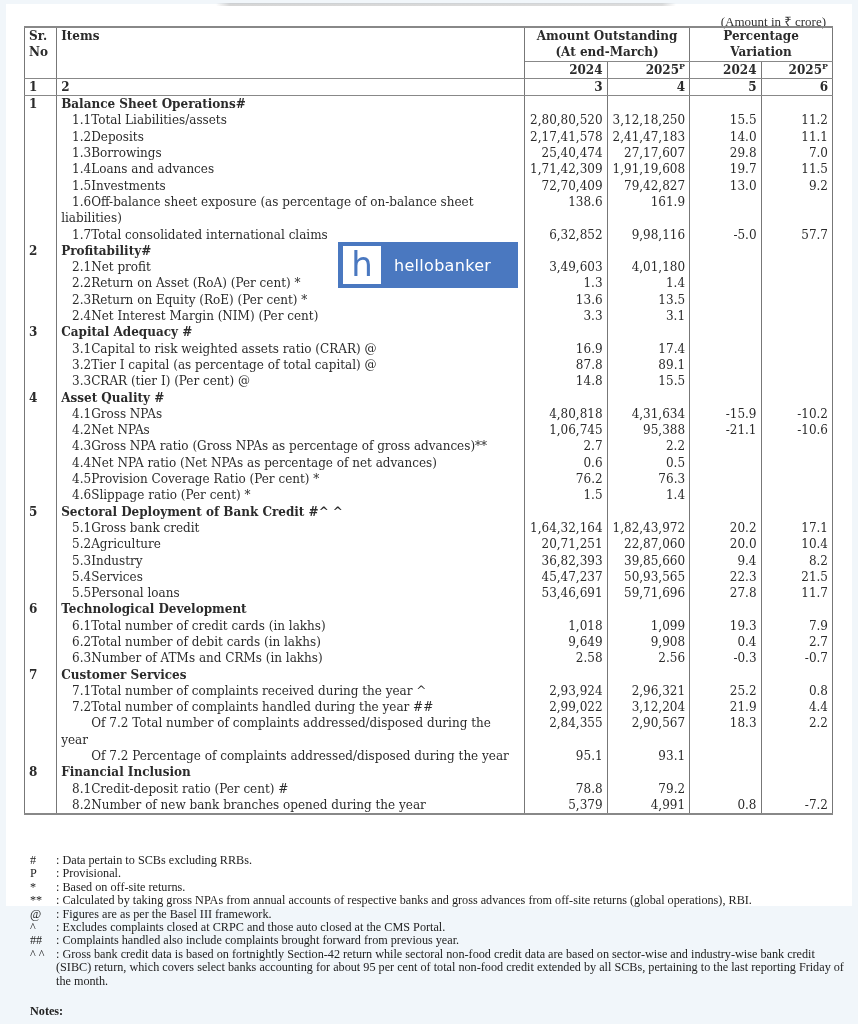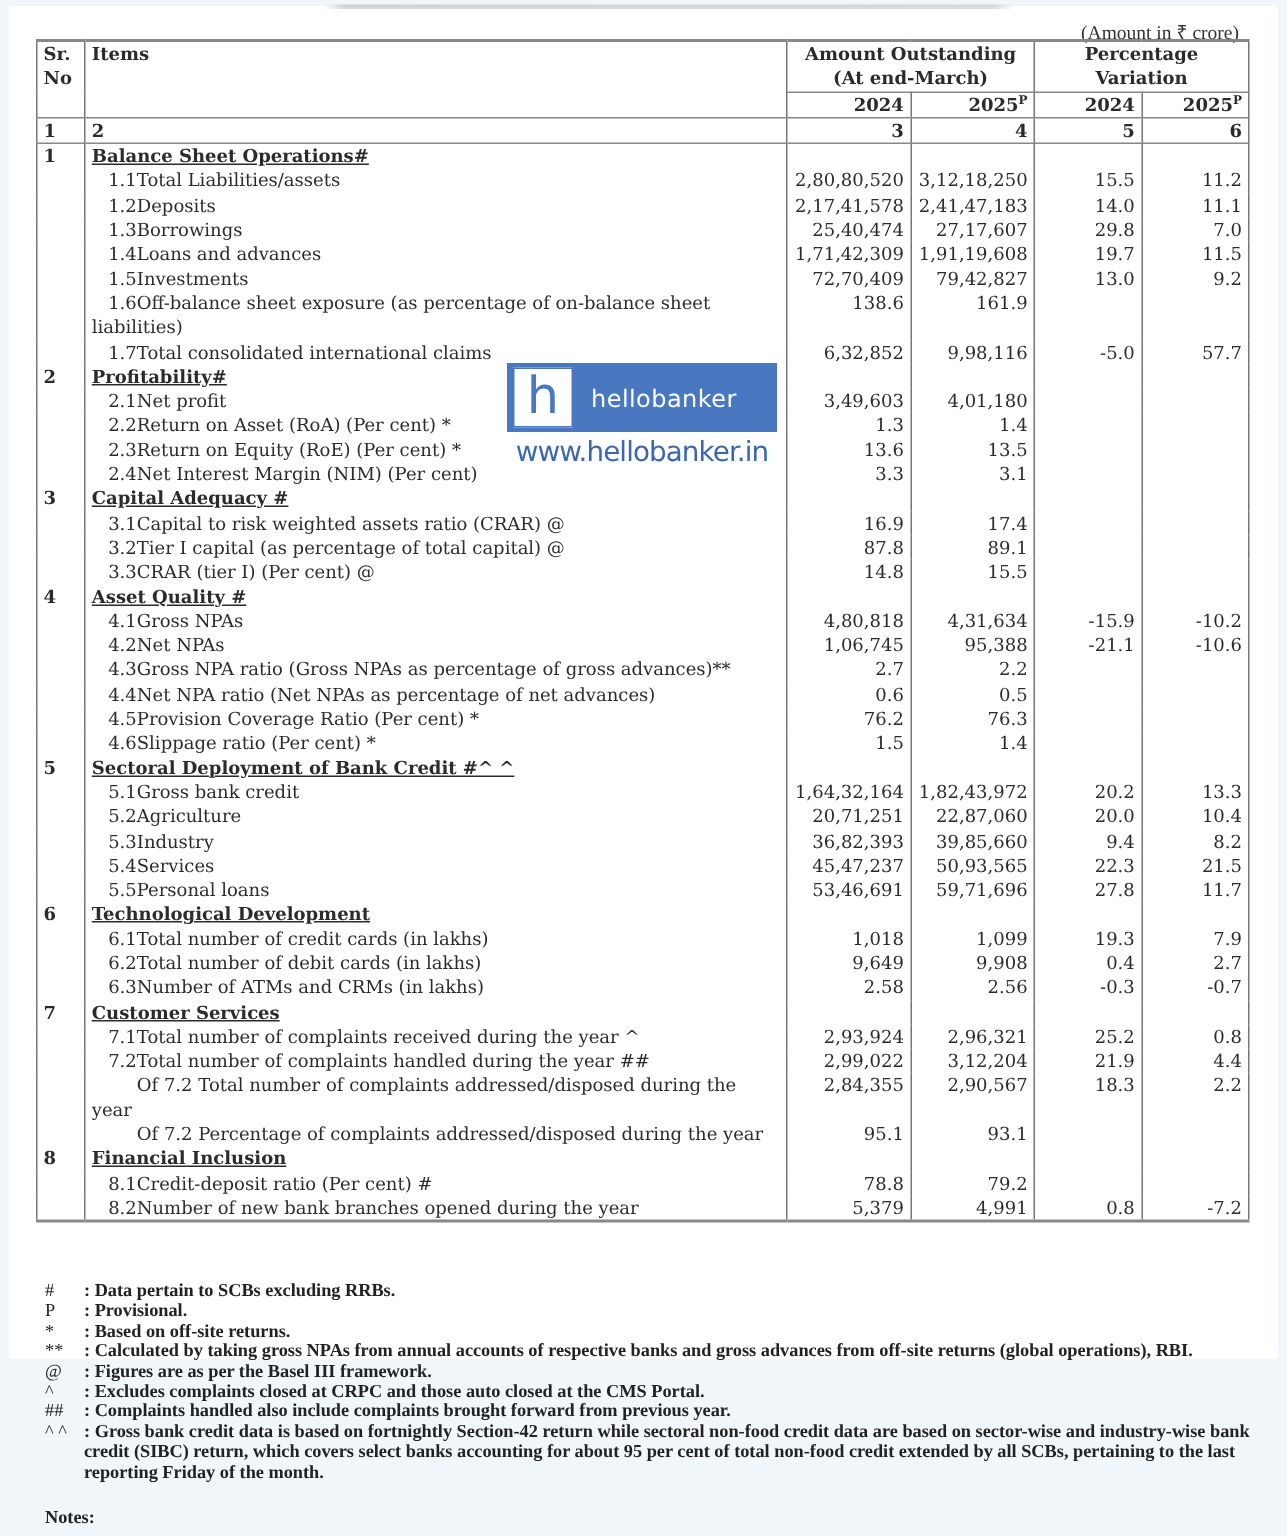--- a/index.html
+++ b/index.html
@@ -39,32 +39,32 @@
   .col-sr { width: 23px; }
   .col-items { width: 465px; }
   .col-num { width: 73px; text-align: right; }
   .col-pct { width: 62px; text-align: right; }
   th { font-weight: bold; }
   .hdr1 th { border-top: 2px solid #888; border-bottom: 1px solid #888; padding-top: 2px; text-align: left; }
   .hdr1 th.center { text-align: center; }
   .hdr2 td { border-top: 1px solid #888; border-bottom: 1px solid #888; font-weight: bold; text-align: right; }
   .hdr3 td { border-bottom: 1px solid #888; font-weight: bold; }
   .sec td { font-weight: bold; padding-top: 1px; }
-  .sec td.items { font-weight: bold; text-decoration: underline; }
+  .sec td.items { font-weight: bold; }
   .row td.items { padding-left: 4px; }
   .row .num-lbl { display: inline-block; width: 30px; text-align: right; }
   .last td { border-bottom: 2px solid #888; }
   sup { font-size: 8px; line-height: 0; }
   .footnotes {
     position: absolute; left: 24px; top: 850px; width: 815px;
     font-family: "Liberation Serif", serif; font-size: 12.2px; line-height: 13.4px; color: #222;
   }
   .fn { display: flex; }
   .fn .sym { width: 26px; flex: none; }
-  .fn .txt { flex: 1; font-weight: bold; }
+  .fn .txt { flex: 1; }
   .notes { display: flex; margin-top: 17px; }
   .notes .lbl { font-weight: bold; width: 44px; flex:none; }
   .notes .list div { }
   .watermark {
     position: absolute; left: 332px; top: 238px; width: 180px;
   }
   .wm-box {
     height: 46px; background: #4a78c0; display: flex; align-items: center;
   }
   .wm-h {
@@ -322,21 +322,21 @@
           <td></td>
           <td></td>
           <td></td>
         </tr>
         <tr class="row">
           <td></td>
           <td class="items"><span class="num-lbl">5.1</span><span>Gross bank credit</span></td>
           <td class="col-num">1,64,32,164</td>
           <td class="col-num">1,82,43,972</td>
           <td class="col-pct">20.2</td>
-          <td class="col-pct">13.3</td>
+          <td class="col-pct">17.1</td>
         </tr>
         <tr class="row">
           <td></td>
           <td class="items"><span class="num-lbl">5.2</span><span>Agriculture</span></td>
           <td class="col-num">20,71,251</td>
           <td class="col-num">22,87,060</td>
           <td class="col-pct">20.0</td>
           <td class="col-pct">10.4</td>
         </tr>
         <tr class="row">
@@ -460,21 +460,20 @@
           <td class="col-pct">-7.2</td>
         </tr>
       </tbody>
   </table>
 
   <div class="watermark">
     <div class="wm-box">
       <div class="wm-h">h</div>
       <div class="wm-name">hellobanker</div>
     </div>
-    <div class="wm-url">www.hellobanker.in</div>
   </div>
 
   <div class="footnotes" id="footnotes">
       <div class="fn">
         <span class="sym">#</span>
         <span class="txt">: Data pertain to SCBs excluding RRBs.</span>
       </div>
       <div class="fn">
         <span class="sym">P</span>
         <span class="txt">: Provisional.</span>

